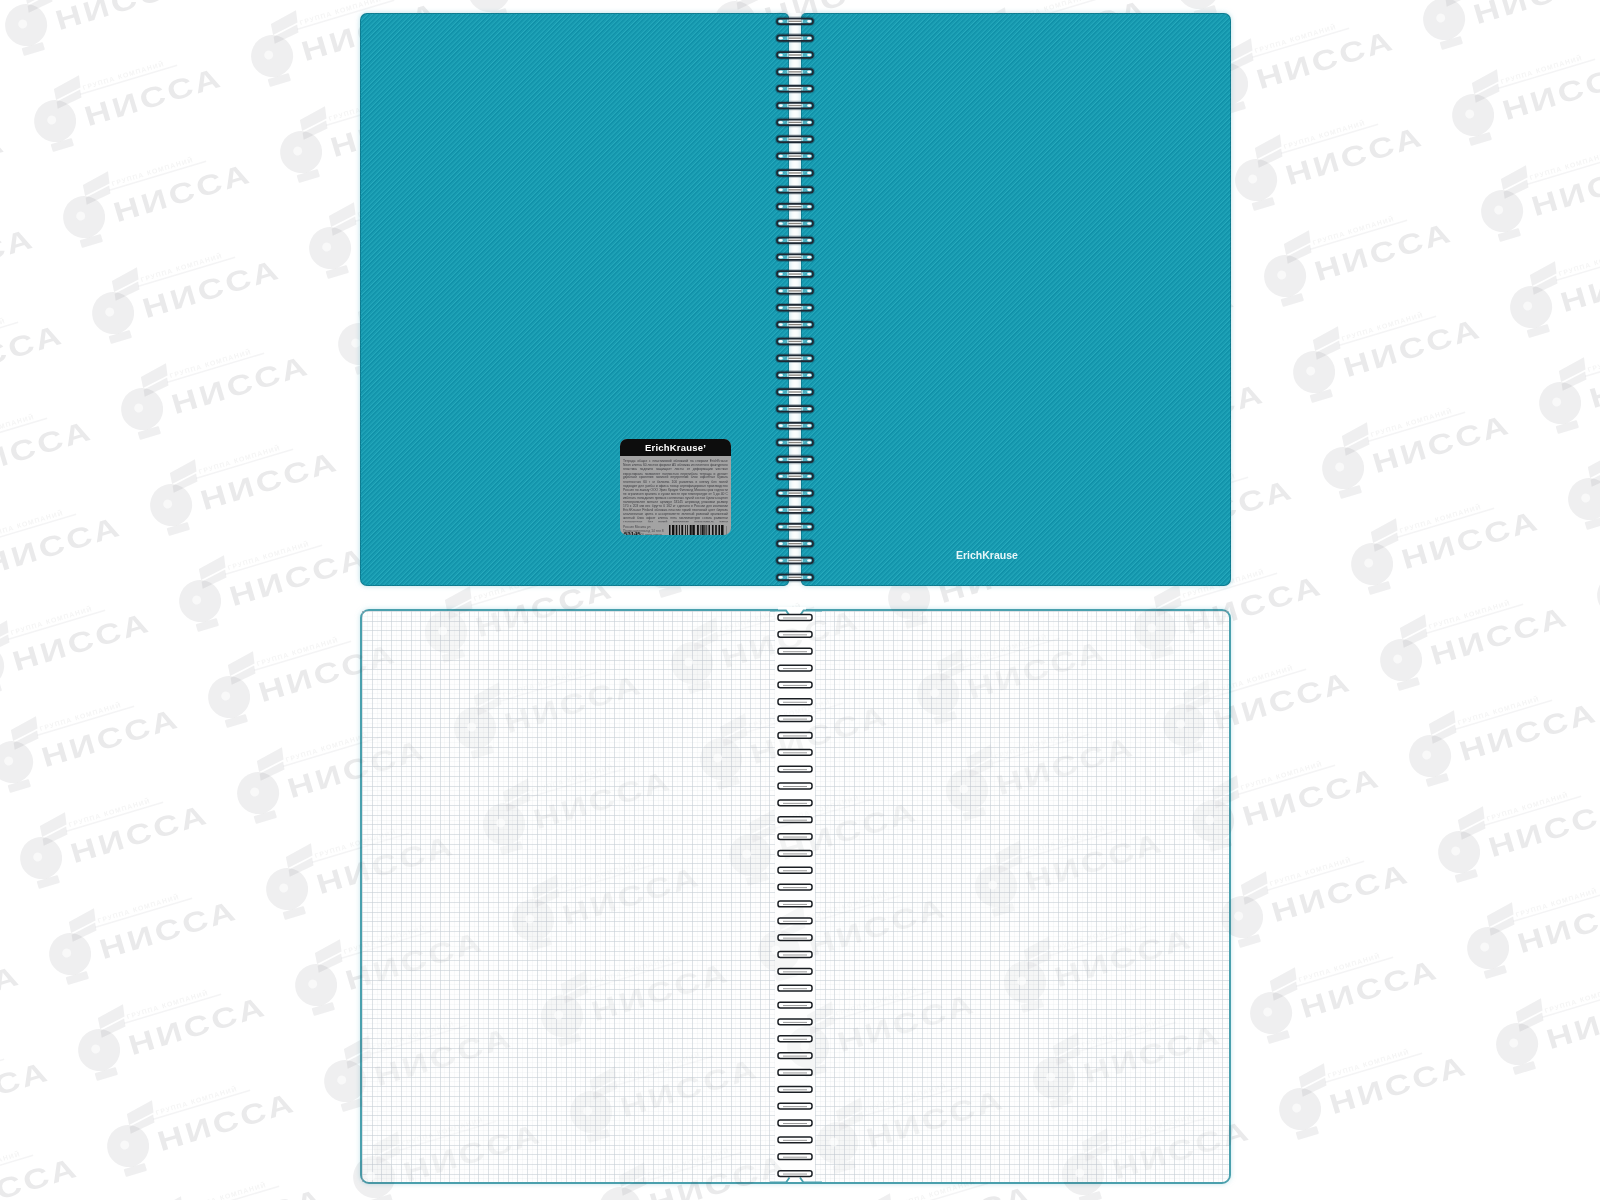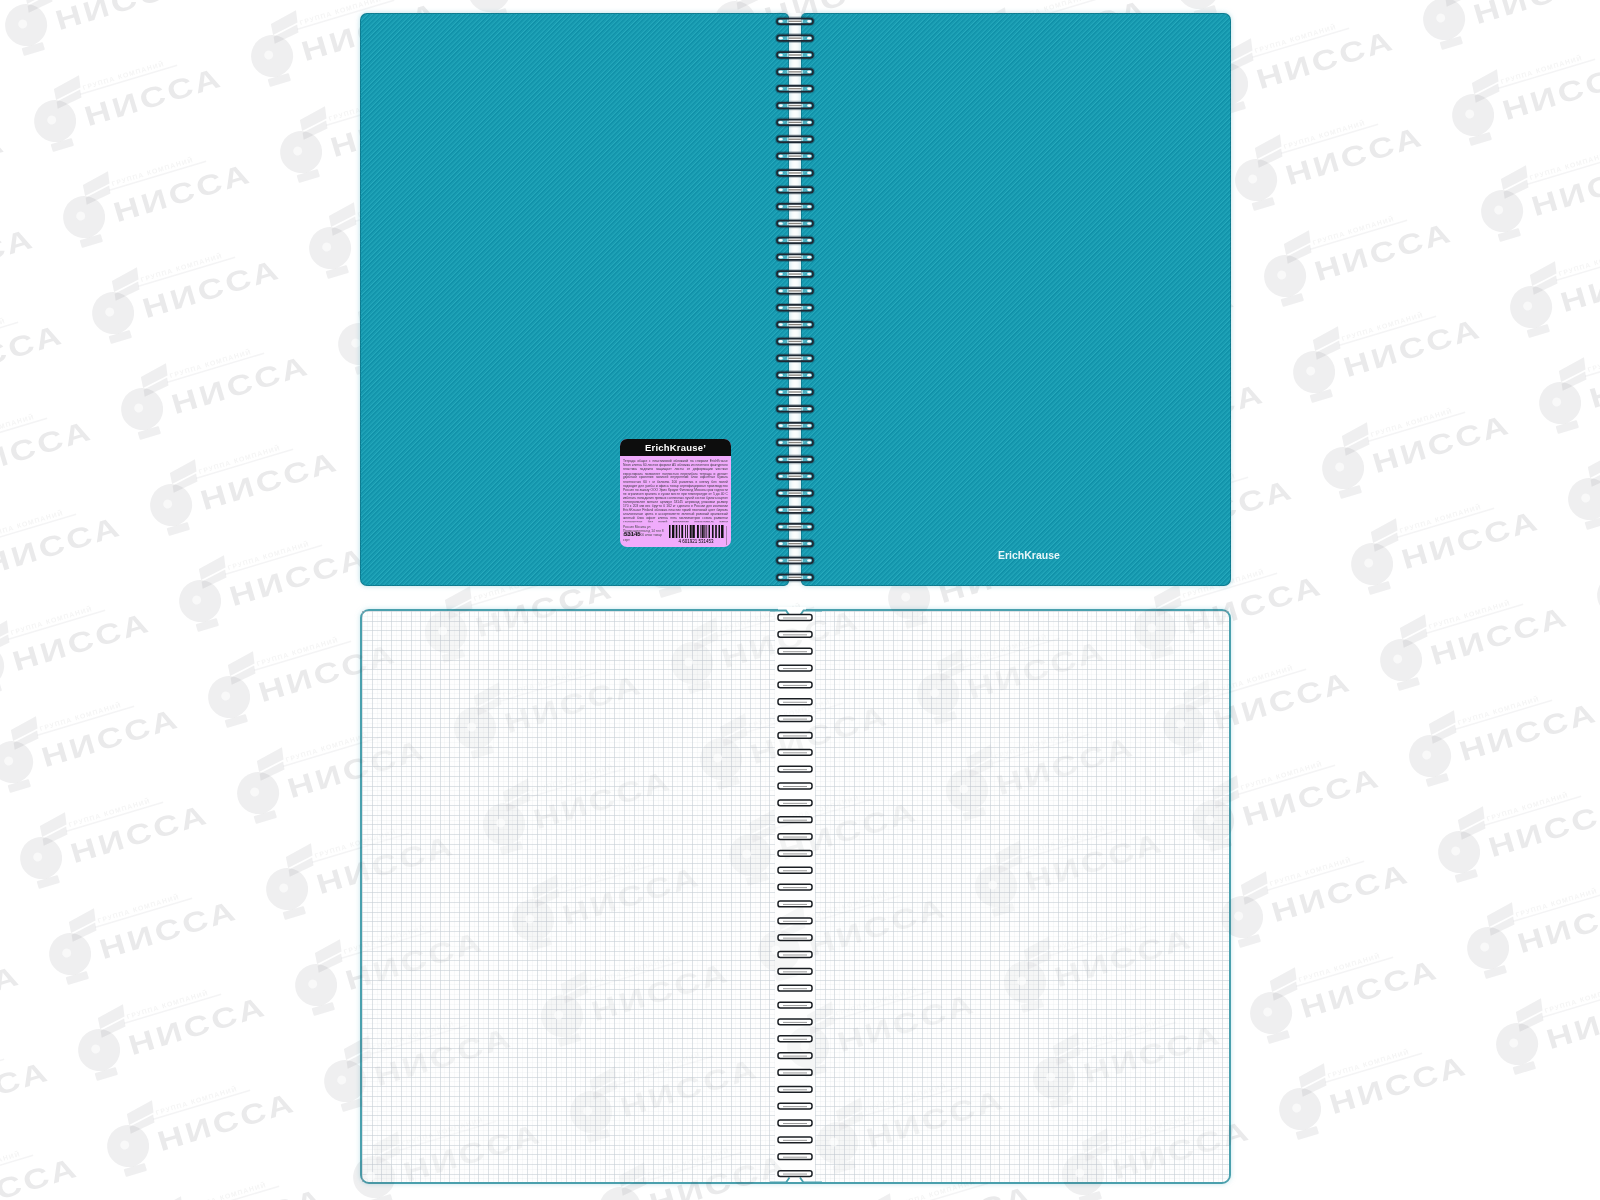--- a/index.html
+++ b/index.html
@@ -20,24 +20,24 @@
   .wm{position:absolute;left:0;top:0;z-index:2;filter:blur(0.5px);}
   .wire{position:absolute;left:770px;width:50px;z-index:3;}
   .cover{position:absolute;top:13px;height:571px;z-index:4;
          border:1px solid rgba(10,100,118,.55);
          box-shadow:0 0 5px rgba(130,200,215,.6);
          background-color:#169cb3;
          background-image:repeating-linear-gradient(135deg,
             #179bb1 0px, #179bb1 0.9px, #28aabd 1.5px, #179bb1 2.1px, #0f8da5 2.9px, #179bb1 3.4px);}
   .coverL{left:360px;width:427px;border-radius:7px 5px 5px 7px;}
   .coverR{left:801px;width:428px;border-radius:5px 7px 7px 5px;}
-  .ek-right{position:absolute;left:998px;top:549px;z-index:5;
+  .ek-right{position:absolute;left:956px;top:549px;z-index:5;
             font-weight:bold;font-size:10.5px;color:#e8f6f9;letter-spacing:0px;}
-  .label{position:absolute;left:620px;top:439px;width:111px;height:108px;z-index:5;
-         background:#f0abfc;border-radius:7px;overflow:hidden;}
+  .label{position:absolute;left:620px;top:439px;width:111px;height:96px;z-index:5;
+         background:#a3a3a3;border-radius:7px;overflow:hidden;}
   .label .hdr{height:17px;background:#0d0d0d;color:#fff;text-align:center;
               font-weight:bold;font-size:9.5px;line-height:17px;letter-spacing:0.2px;}
   .label .body{position:absolute;left:3px;top:20px;width:196px;height:118px;overflow:hidden;
       transform:scale(0.535);transform-origin:0 0;
       font-size:6.2px;line-height:7.6px;color:#3b3b40;text-align:justify;}
   .label .body2{position:absolute;left:3px;top:86px;width:84px;height:38px;overflow:hidden;
       transform:scale(0.535);transform-origin:0 0;
       font-size:6.2px;line-height:7.6px;color:#4a4a4e;}
   .label .code{position:absolute;left:4px;top:92px;font-weight:bold;font-size:6px;color:#111;}
   .barcode{position:absolute;left:48px;top:86px;}

